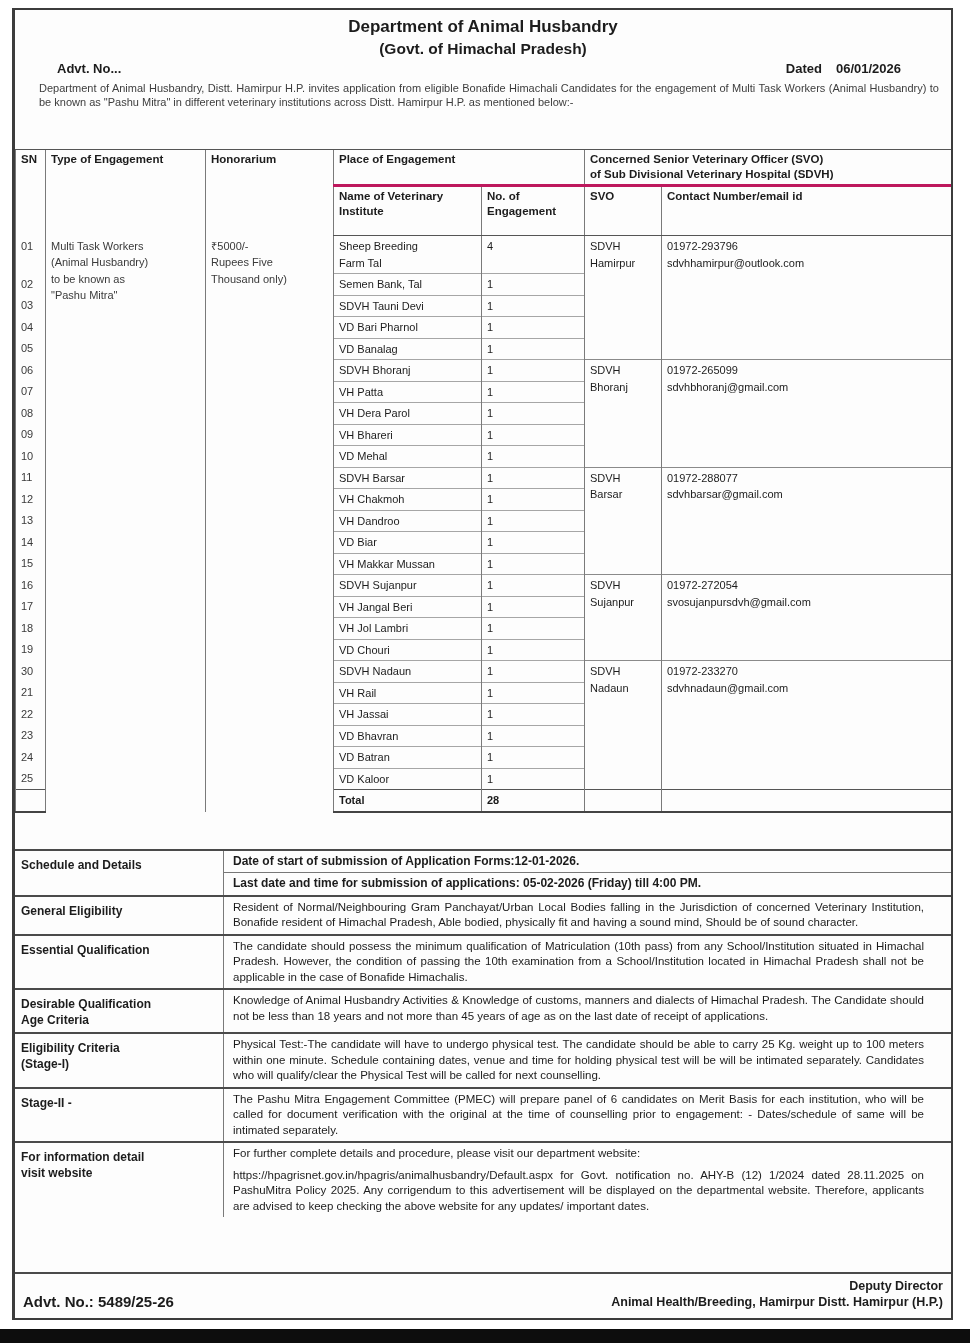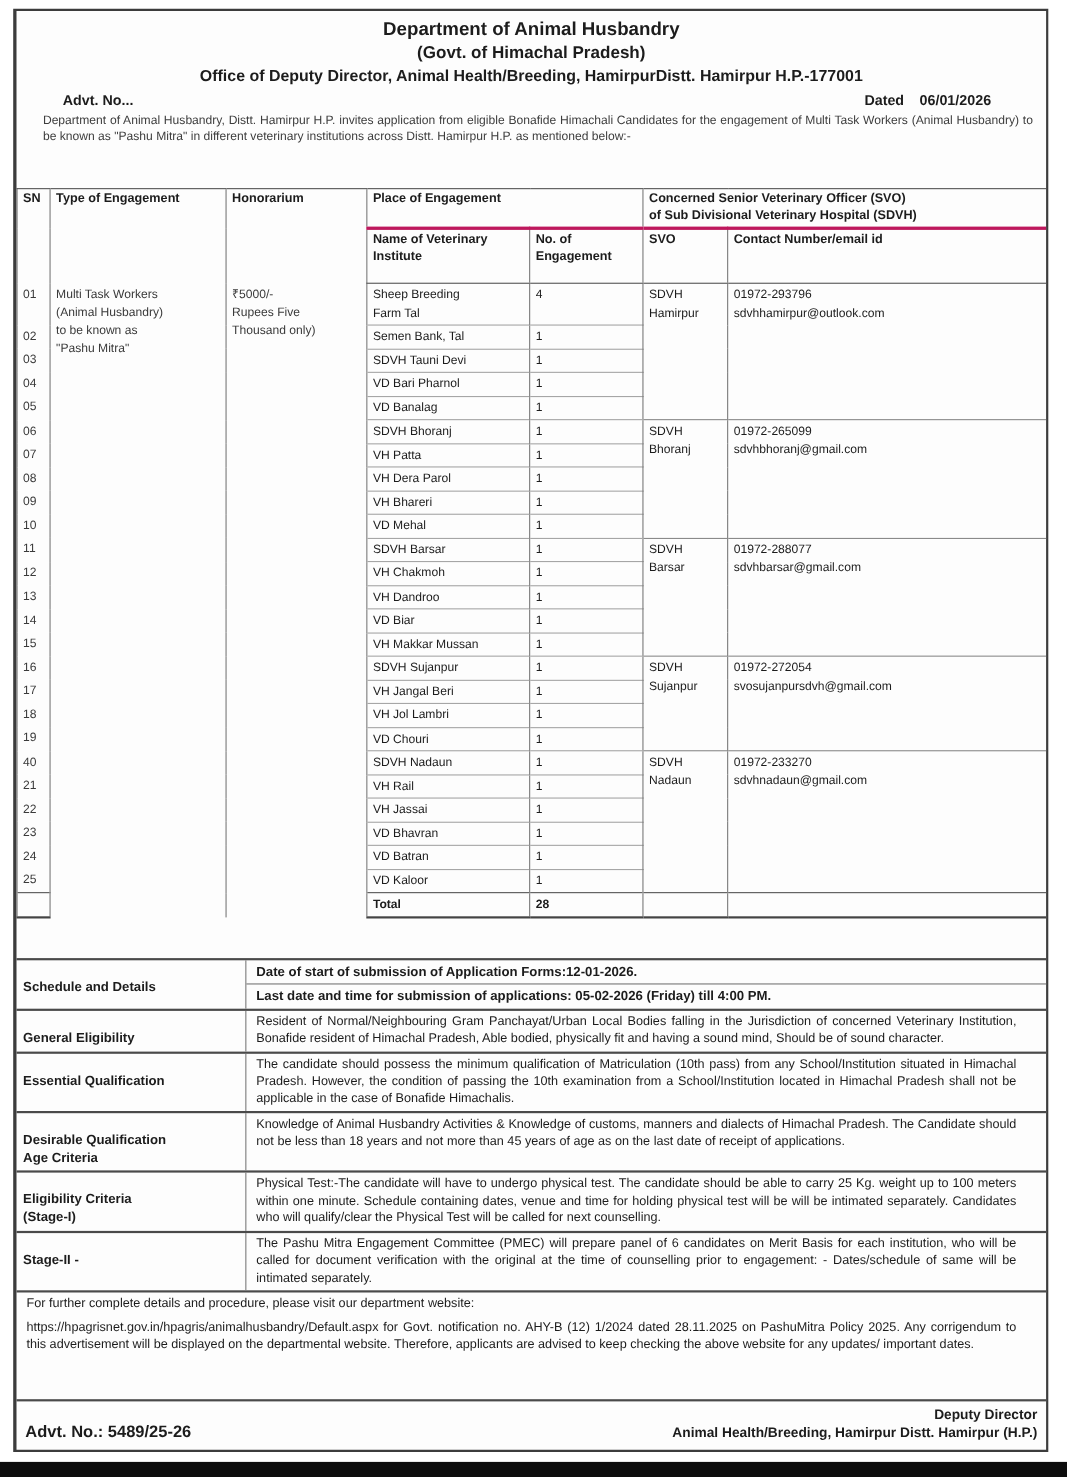--- a/index.html
+++ b/index.html
@@ -40,21 +40,21 @@
   td.sn{border-top:none;border-bottom:none;color:#3a3a3a;padding-left:4px;}
   td.inst, td.cnt{border-top:1px solid #a6a6a6;}
   td.svo, td.contact{border-top:1px solid #8a8a8a;}
   td.type, td.hon{color:#3a3a3a;}
   tr.total-row td{border-top:1px solid #555;font-weight:bold;border-bottom:2px solid #444;}
   td.contact{padding-left:8px;}
 
   
   .detail-row{display:flex;border-top:2px solid #4a4a4a;}
   .detail-label{
-    width:196px;min-width:196px;padding:16px 6px 4px 6px;font-weight:bold;
+    width:196px;min-width:196px;padding:6px 6px 4px 6px;font-weight:bold;
     font-size:12px;line-height:16px;border-right:1px solid #7a7a7a;white-space:pre-line;
   }
   .detail-content{flex:1;display:flex;flex-direction:column;}
   .detail-line{padding:3px 27px 3px 9px;font-size:11.5px;line-height:15.5px;text-align:justify;}
   .detail-line.sep{border-top:1.5px solid #777;}
   .detail-content.boldc .detail-line{font-weight:bold;text-align:left;font-size:12px;}
 
   
   .doc-footer{
     margin-top:auto;border-top:2px solid #4a4a4a;display:flex;
@@ -64,21 +64,20 @@
   .footer-sign{text-align:right;font-weight:bold;font-size:12.5px;line-height:16px;white-space:pre-line;}
 </style>
 </head>
 <body>
 
 <div class="page-border">
 
   <div class="doc-header">
     <div class="title1">Department of Animal Husbandry</div>
     <div class="title2">(Govt. of Himachal Pradesh)</div>
-    <div class="title3">Office of Deputy Director, Animal Health/Breeding, HamirpurDistt. Hamirpur H.P.-177001</div>
     <div class="advt-row">
       <div>Advt. No...</div>
       <div class="dated">
         <span>Dated</span><span>06/01/2026</span>
       </div>
     </div>
     <div class="intro">Department of Animal Husbandry, Distt. Hamirpur H.P. invites application from eligible Bonafide Himachali Candidates for the engagement of Multi Task Workers (Animal Husbandry) to be known as "Pashu Mitra" in different veterinary institutions across Distt. Hamirpur H.P. as mentioned below:-</div>
   </div>
 
   <table class="main">
@@ -221,21 +220,21 @@
           <td class="sn">18</td>
           <td class="inst pre">VH Jol Lambri</td>
           <td class="cnt">1</td>
         </tr>
         <tr>
           <td class="sn">19</td>
           <td class="inst pre">VD Chouri</td>
           <td class="cnt">1</td>
         </tr>
         <tr>
-          <td class="sn">40</td>
+          <td class="sn">30</td>
           <td class="inst pre">SDVH Nadaun</td>
           <td class="cnt">1</td>
           <td class="svo pre" rowspan="6">SDVH
 Nadaun</td>
           <td class="contact pre" rowspan="6">01972-233270
 sdvhnadaun@gmail.com</td>
         </tr>
         <tr>
           <td class="sn">21</td>
           <td class="inst pre">VH Rail</td>
@@ -305,20 +304,22 @@
           <div class="detail-line">Physical Test:-The candidate will have to undergo physical test. The candidate should be able to carry 25 Kg. weight up to 100 meters within one minute. Schedule containing dates, venue and time for holding physical test will be will be intimated separately. Candidates who will qualify/clear the Physical Test will be called for next counselling.</div>
         </div>
       </div>
       <div class="detail-row">
         <div class="detail-label">Stage-II -</div>
         <div class="detail-content">
           <div class="detail-line">The Pashu Mitra Engagement Committee (PMEC) will prepare panel of 6 candidates on Merit Basis for each institution, who will be called for document verification with the original at the time of counselling prior to engagement: - Dates/schedule of same will be intimated separately.</div>
         </div>
       </div>
       <div class="detail-row">
+        <div class="detail-label">For information detail
+visit website</div>
         <div class="detail-content">
           <div class="detail-line">For further complete details and procedure, please visit our department website:</div>
           <div class="detail-line">https://hpagrisnet.gov.in/hpagris/animalhusbandry/Default.aspx for Govt. notification no. AHY-B (12) 1/2024 dated 28.11.2025 on PashuMitra Policy 2025. Any corrigendum to this advertisement will be displayed on the departmental website. Therefore, applicants are advised to keep checking the above website for any updates/ important dates.</div>
         </div>
       </div>
     </div>
 
   <div class="doc-footer">
     <div class="footer-advt">Advt. No.: 5489/25-26</div>
     <div class="footer-sign">Deputy Director

